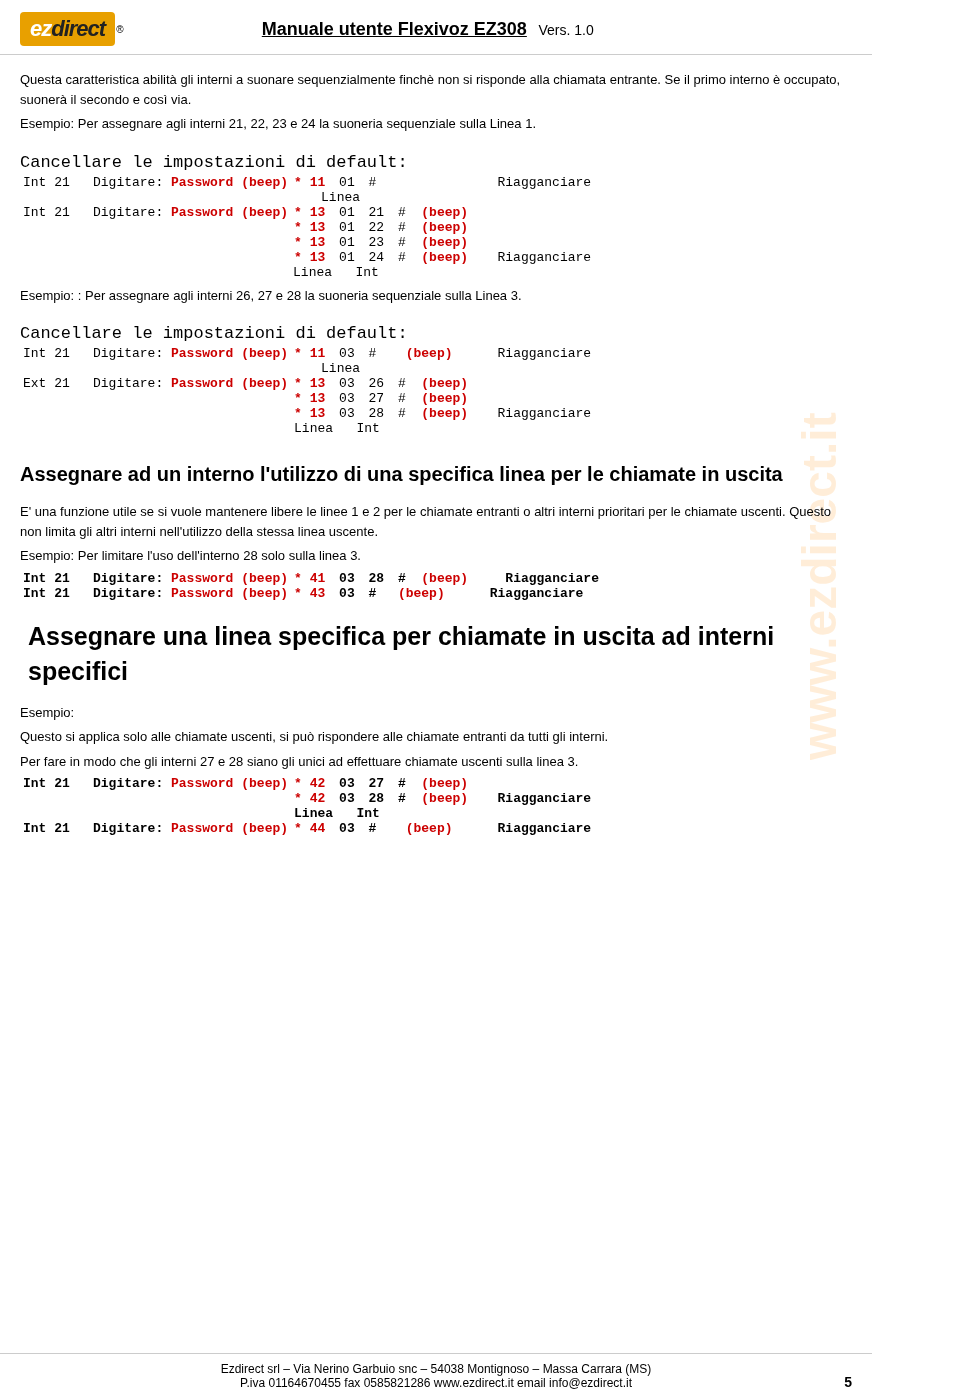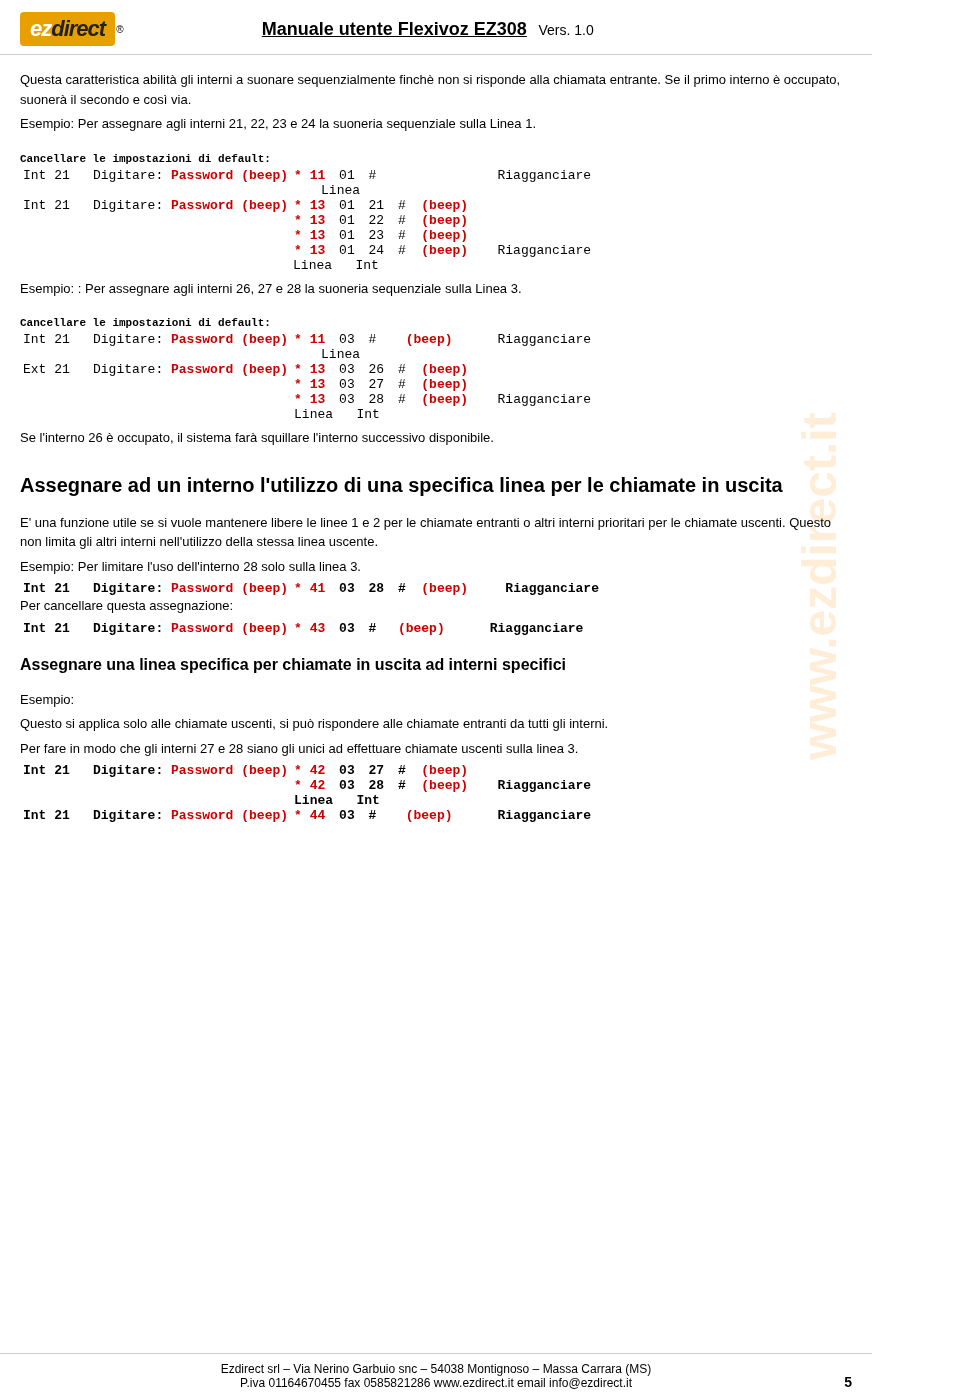--- a/index.html
+++ b/index.html
@@ -98,22 +98,22 @@
       font-size: 13px;
       margin-bottom: 5px;
       line-height: 1.5;
       color: #000;
     }
 
     .td-int { width: 70px; color: #000; font-weight: normal; }
 
     .section-bold-header {
       font-family: 'Courier New', Courier, monospace;
-      font-size: 11px;
-      font-weight: bold;
+      font-size: 17px;
+      font-weight: normal;
       margin: 8px 0 3px 0;
     }
 
     
     .footer {
       position: absolute;
       bottom: 0;
       left: 0;
       right: 0;
       border-top: 1px solid #ccc;
@@ -313,21 +313,20 @@
         <td></td>
         <td colspan="3" style="font-family:'Courier New',monospace;font-size:13px;">Linea&nbsp;&nbsp;&nbsp;Int</td>
         <td></td>
         <td></td>
       </tr>
     </tbody>
       </table>
 
     <div class="spacer"></div>
 
-    <p class="body-text">Se l'interno 26 è occupato, il sistema farà squillare l'interno successivo disponibile.</p>
 
     <div class="spacer"></div>
 
     <h2 class="section-title-medium" style="font-size:20px;">Assegnare ad un interno l'utilizzo di una specifica linea per le chiamate in uscita</h2>
 
     <div class="spacer"></div>
 
     <p class="body-text">E' una funzione utile se si vuole mantenere libere le linee 1 e 2 per le chiamate entranti o altri interni prioritari per le chiamate uscenti. Questo non limita gli altri interni nell'utilizzo della stessa linea uscente.</p>
     <p class="body-text">Esempio: Per limitare l'uso dell'interno 28 solo sulla linea 3.</p>
 
@@ -338,39 +337,38 @@
         <td style="font-weight:bold;">Digitare: <span class="red">Password</span> <span class="red">(beep)</span></td>
         <td class="red bold" style="font-weight:bold;">* 41</td>
         <td style="font-weight:bold;">&nbsp;03</td>
         <td style="font-weight:bold;">&nbsp;28</td>
         <td style="font-weight:bold;">&nbsp;#&nbsp;&nbsp;<span class="red">(beep)</span>&nbsp;&nbsp;&nbsp;&nbsp;</td>
         <td style="font-weight:bold;">Riagganciare</td>
       </tr>
     </tbody>
       </table>
 
-    <p class="body-text">Per cancellare questa assegnazione:</p>
 
     <table class="cmd-tbl">
       <tbody>
           <tr>
         <td class="td-int bold" style="font-weight:bold;">Int 21</td>
         <td style="font-weight:bold;">Digitare: <span class="red">Password</span> <span class="red">(beep)</span></td>
         <td class="red bold" style="font-weight:bold;">* 43</td>
         <td style="font-weight:bold;">&nbsp;03</td>
         <td style="font-weight:bold;">&nbsp;#</td>
         <td style="font-weight:bold;">&nbsp;&nbsp;<span class="red">(beep)</span>&nbsp;&nbsp;&nbsp;&nbsp;&nbsp;</td>
         <td style="font-weight:bold;">Riagganciare</td>
       </tr>
     </tbody>
       </table>
 
     <div class="spacer"></div>
 
-    <h2 class="section-title-medium" style="font-size:16px;">Assegnare una linea specifica per chiamate in uscita ad interni specifici</h2>
+    <h2 class="section-title-medium" style="font-size:25px;margin-left:8px;">Assegnare una linea specifica per chiamate in uscita ad interni specifici</h2>
 
     <div class="spacer"></div>
 
     <p class="body-text"><span>Esempio:</span></p>
     <p class="body-text">Questo si applica solo alle chiamate uscenti, si può rispondere alle chiamate entranti da tutti gli interni.</p>
     <p class="body-text">Per fare in modo che gli interni 27 e 28 siano gli unici ad effettuare chiamate uscenti sulla linea 3.</p>
 
     <table class="cmd-tbl">
       <tbody>
           <tr>

